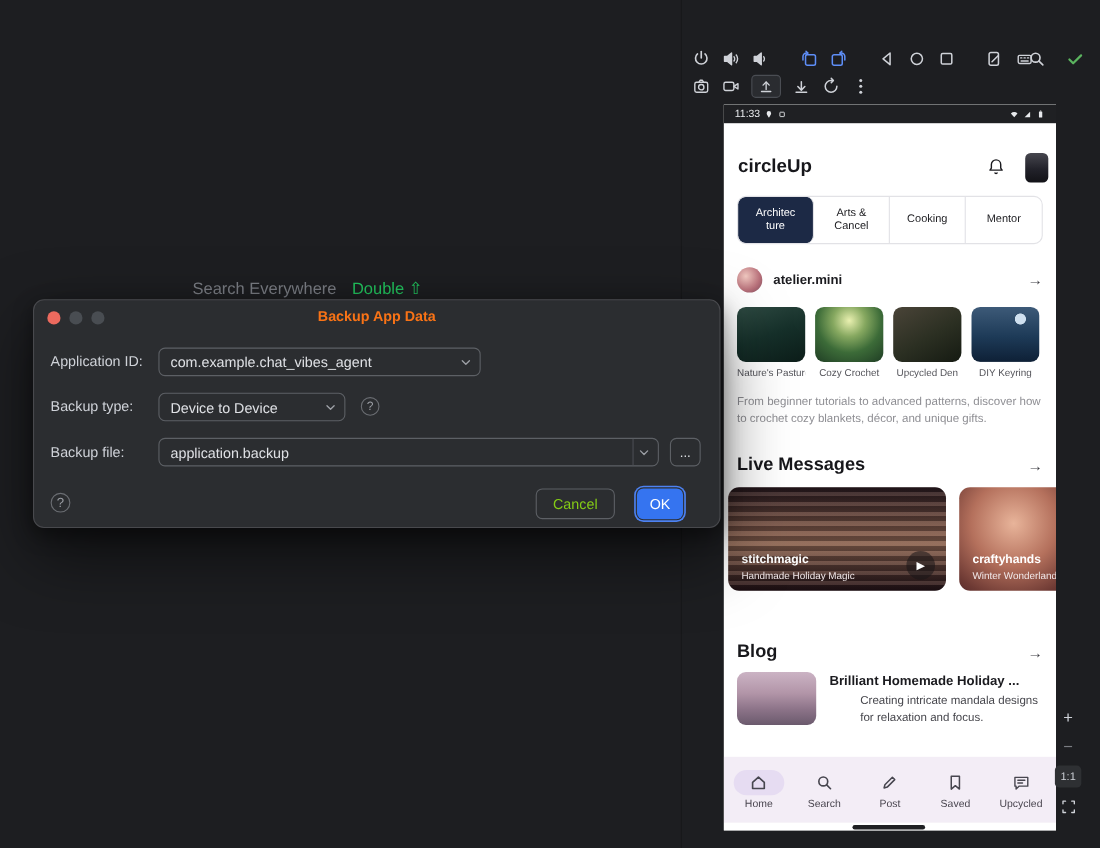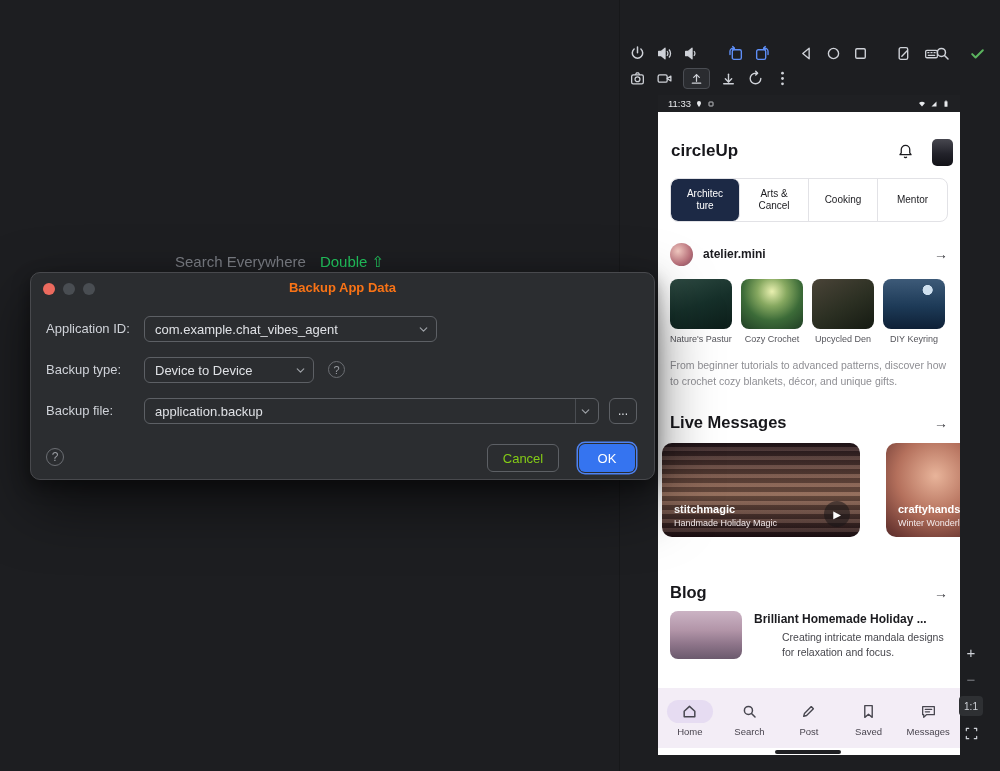--- a/index.html
+++ b/index.html
@@ -63,21 +63,21 @@
   .g3 { background:radial-gradient(circle at 72% 22%, #cfe0ef 0 8%, rgba(0,0,0,0) 9%), linear-gradient(180deg,#3d5a78 0%,#1d3a57 55%,#0e2036 100%); }
   .g4 { background:linear-gradient(150deg,#4a4438 0%,#2b2f22 55%,#151a12 100%); }
 
   .desc { position:absolute; left:12px; top:263px; width:278px; font-size:10.5px; line-height:15.5px; color:#8f8f94; }
 
   .sec-head { position:absolute; left:12px; width:278px; display:flex; align-items:center; }
   .sec-title { font-size:16.5px; font-weight:600; color:#17171b; }
   .live-head { top:318px; }
   .blog-head { top:488px; }
 
-  .streams { position:absolute; left:4px; top:348px; width:310px; height:96px; display:flex; gap:26px; }
+  .streams { position:absolute; left:4px; top:348px; width:310px; height:96px; display:flex; gap:12px; }
   .scard { position:relative; height:94px; border-radius:10px; overflow:hidden; flex:none; }
   .s1 { width:198px; background:linear-gradient(180deg,#2a1a20 0%,#7a5548 40%,#8a6352 55%,#241318 100%); }
   .s2 { width:110px; background:radial-gradient(circle at 45% 35%, #e8b49a 0%, #b4705c 45%, #6e3a34 80%, #4a2428 100%); }
   .s1::after { content:""; position:absolute; inset:0; background:repeating-linear-gradient(0deg, rgba(0,0,0,.28) 0 5px, rgba(255,230,200,.10) 5px 9px); }
   .s-user { position:absolute; left:12px; bottom:22px; font-size:11px; font-weight:700; color:#fff; z-index:2; }
   .s-cap { position:absolute; left:12px; bottom:9px; font-size:9px; color:#f2e9ea; z-index:2; }
   .s-play { position:absolute; right:10px; bottom:10px; width:26px; height:26px; border-radius:50%; background:rgba(25,22,24,.55); color:#fff; font-size:10px; display:flex; align-items:center; justify-content:center; z-index:2; }
 
   .blog-row { position:absolute; left:12px; top:516px; width:280px; display:flex; }
   .bimg { width:72px; height:48px; border-radius:8px; flex:none; background:linear-gradient(180deg,#cbb3c4 0%,#b295a8 40%,#8d7489 70%,#6b5a6d 100%); }
@@ -111,21 +111,21 @@
   .field { position:absolute; left:113px; height:26px; background:#2b2d30; border:1px solid #5d6065; border-radius:6px; display:flex; align-items:center; padding:0 10px; font-size:13px; color:#dfe1e5; }
   .field .chev { position:absolute; right:6px; top:6px; width:13px; height:13px; color:#9da0a6; }
   .combo-split { position:absolute; right:22px; top:0; bottom:0; width:1px; background:#4a4d52; }
   .r1 { top:43px; } .r2 { top:84px; } .r3 { top:125px; }
   .help-circle { position:absolute; width:17px; height:17px; border:1px solid #6b6e73; border-radius:50%; color:#9a9da3; font-size:11px; display:flex; align-items:center; justify-content:center; }
   .hc-mid { left:297px; top:88px; }
   .hc-bot { left:15px; top:175px; width:18px; height:18px; font-size:12px; }
   .browse { position:absolute; left:578px; top:125px; width:28px; height:26px; border:1px solid #5d6065; border-radius:6px; background:#2b2d30; color:#dfe1e5; font-size:12px; display:flex; align-items:center; justify-content:center; }
   .btn { position:absolute; top:171px; height:28px; border-radius:6px; font-size:13px; display:flex; align-items:center; justify-content:center; }
   .btn-cancel { left:456px; width:72px; background:#2b2d30; border:1px solid #5d6065; color:#84cc16; }
-  .btn-ok { left:548px; width:56px; background:#3574f0; border:none; color:#fff; box-shadow:0 0 0 1px #2b2d30, 0 0 0 2.5px #4d82f2; }
+  .btn-ok { left:548px; width:42px; background:#3574f0; border:none; color:#fff; box-shadow:0 0 0 1px #2b2d30, 0 0 0 2.5px #4d82f2; }
 </style>
 </head>
 <body>
 
 <div class="stage">
 
   <svg width="0" height="0" style="position:absolute">
     <defs>
       <symbol id="i-device" viewBox="0 0 16 16">
           <g stroke="currentColor" fill="none" stroke-width="1.3" stroke-linecap="round" stroke-linejoin="round">
@@ -531,21 +531,21 @@
             </svg>
           </span>
         <span class="nav-label">Saved</span>
       </div>
       <div class="nav-item">
         <span class="nav-pill">
             <svg class="nav-ic">
               <use href="#i-chat"></use>
             </svg>
           </span>
-        <span class="nav-label">Messages</span>
+        <span class="nav-label">Upcycled</span>
       </div>
     </div>
     <div class="homestrip"></div>
     <div class="gesture"></div>
   </div>
 
   <div class="zoomrail">
     <div class="zr-btn">+</div>
     <div class="zr-btn zr-dim">−</div>
     <div class="zr-btn zr-11">1:1</div>

